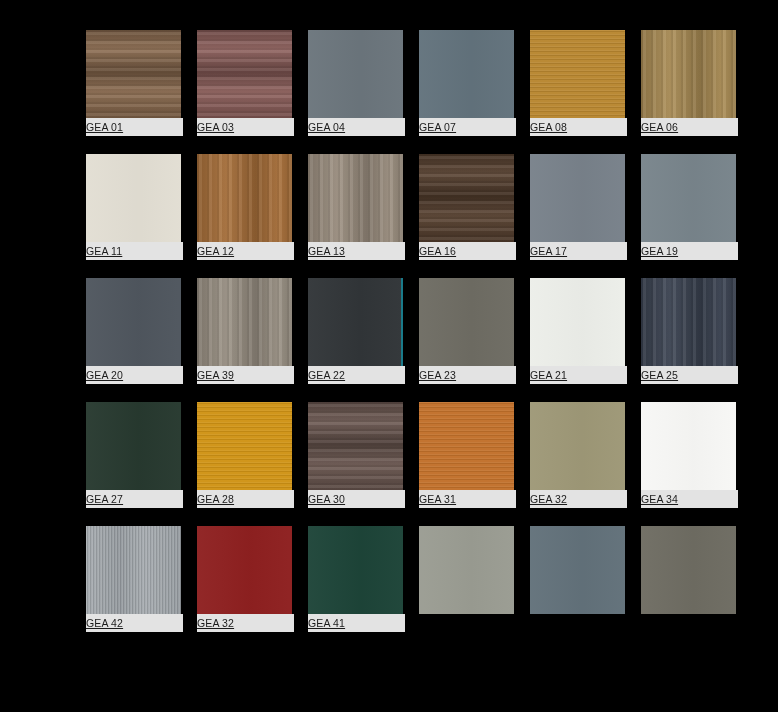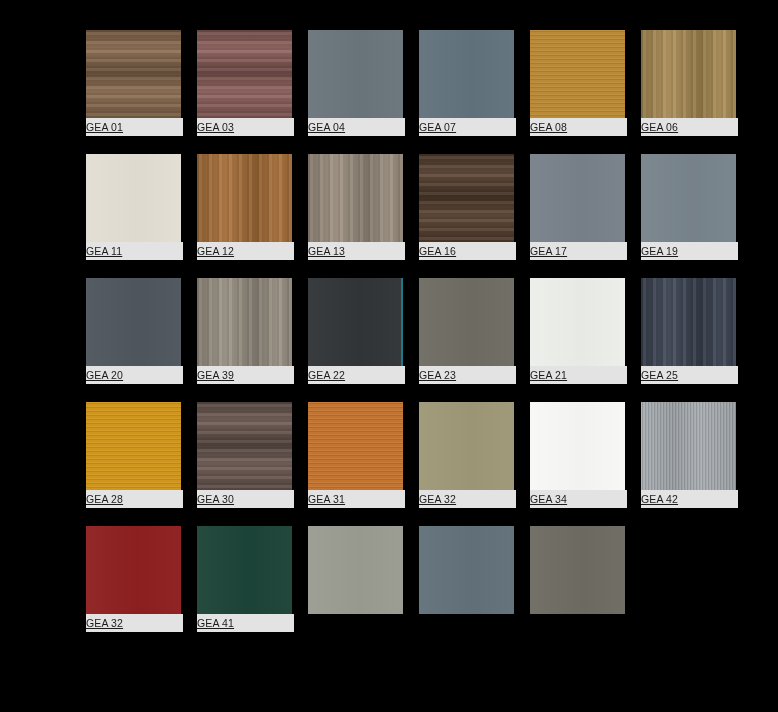--- a/index.html
+++ b/index.html
@@ -218,20 +218,26 @@
         </div>
         <div class="label">GEA 21</div>
       </div>
       <div class="swatch">
         <div class="chip" style="background-color: rgb(59, 67, 82);">
           <div class="tex vb"></div>
         </div>
         <div class="label">GEA 25</div>
       </div>
       <div class="swatch">
+        <div class="chip" style="background-color: rgb(39, 57, 47);">
+          <div class="tex plain"></div>
+        </div>
+        <div class="label">GEA 27</div>
+      </div>
+      <div class="swatch">
         <div class="chip" style="background-color: rgb(207, 147, 21);">
           <div class="tex h"></div>
         </div>
         <div class="label">GEA 28</div>
       </div>
       <div class="swatch">
         <div class="chip" style="background-color: rgb(107, 87, 80);">
           <div class="tex hb"></div>
         </div>
         <div class="label">GEA 30</div>

